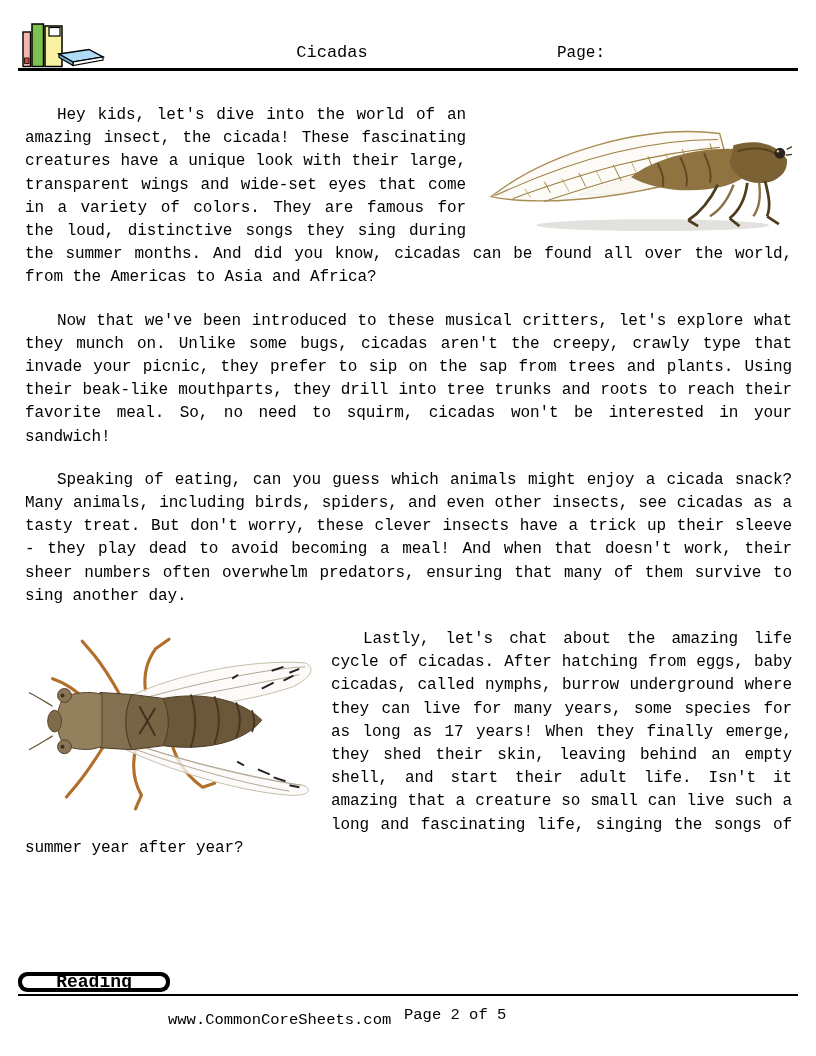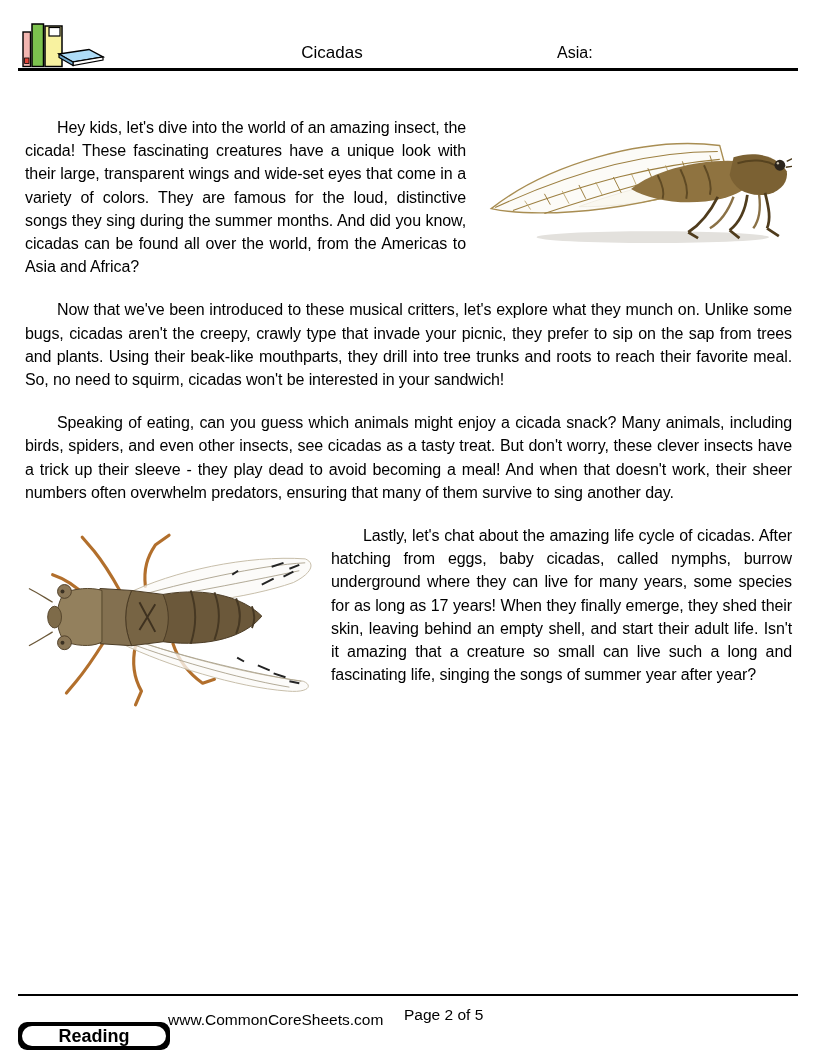--- a/index.html
+++ b/index.html
@@ -1,38 +1,38 @@
 <!DOCTYPE html>
 <html><head>
 <meta charset="utf-8">
 <style>
   * { margin:0; padding:0; box-sizing:border-box; }
   html,body { background:#fff; }
   .page {
     position:relative; width:816px; height:1056px; background:#ffffff;
-    font-family:Liberation Sans, sans-serif; color:#000;
+    font-family:Liberation Mono, monospace; color:#000;
     overflow:hidden; margin:0 auto;
   }
   
   .logo-svg { position:absolute; left:22px; top:21px; width:84px; height:47px; }
   .title { position:absolute; top:43px; left:332px; transform:translateX(-50%); font-size:17px; white-space:nowrap; }
   .name-label { position:absolute; top:44px; left:557px; font-size:16px; }
   .hr-top { position:absolute; top:68px; left:18px; width:780px; height:3px; background:#000; }
   
   .content { position:absolute; top:100px; left:25px; width:767px; }
   .para {
     font-size:16px; line-height:23.2px; text-align:justify; text-indent:32px;
-    margin:16px 0 20px 0; letter-spacing:-0.1px;
+    margin:4px 0 20px 0; letter-spacing:-0.1px;
   }
   .img-float-right { float:right; width:308px; height:132px; margin:0 0 6px 18px; }
   .img-float-left  { float:left;  width:296px; height:200px; margin:0 10px 0 0; }
   .img-float-right svg, .img-float-left svg { width:100%; height:100%; display:block; }
   
   .hr-bottom { position:absolute; top:994px; left:18px; width:780px; height:2px; background:#000; }
-  .badge { position:absolute; left:18px; top:1022px; width:152px; height:28px; background:#000; border-radius:9px; }
+  .badge { position:absolute; left:18px; top:972px; width:152px; height:20px; background:#000; border-radius:9px; }
   .badge-inner {
     position:absolute; left:4px; right:4px; top:4px; bottom:4px; background:#fff;
     border-radius:13px; display:flex; align-items:center; justify-content:center;
     font-size:18px; font-weight:bold; color:#000;
   }
   .website  { position:absolute; left:168px; top:1011px; font-size:15.5px; }
   .pageinfo { position:absolute; left:404px; top:1006px; font-size:15.5px; }
 </style>
 </head>
 <body>
@@ -48,21 +48,21 @@
 
     <rect x="23" y="5" width="17" height="40.5" fill="#f8f2a0" stroke="#000" stroke-width="1.5"></rect>
     <rect x="27" y="6.5" width="11" height="8.5" fill="#ffffff" stroke="#000" stroke-width="1.2"></rect>
 
     <path d="M37 33 L67 28.5 L81 36 L51 41 Z" fill="#aedcf7" stroke="#000" stroke-width="1.4"></path>
     <path d="M51 41 L81 36 L81 39 L51 44.5 Z" fill="#ffffff" stroke="#000" stroke-width="1.2"></path>
     <path d="M37 33 L37 36.5 L51 44.5 L51 41 Z" fill="#6fa8cc" stroke="#000" stroke-width="1.2"></path>
   </svg>
 
   <div class="title">Cicadas</div>
-  <div class="name-label">Asia:</div>
+  <div class="name-label">Page:</div>
   <div class="hr-top"></div>
 
   <div class="content">
 
     <p class="para">
       <span class="img-float-right">
         <svg viewBox="0 0 310 134" aria-hidden="true">
           <ellipse cx="170" cy="123" rx="118" ry="6" fill="#e3e1dd"></ellipse>
 
           <path d="M225 58 C 175 66 128 80 95 92 C 140 93 198 82 232 71 Z" fill="#efe7d2" stroke="#b3a06b" stroke-width="1"></path>

